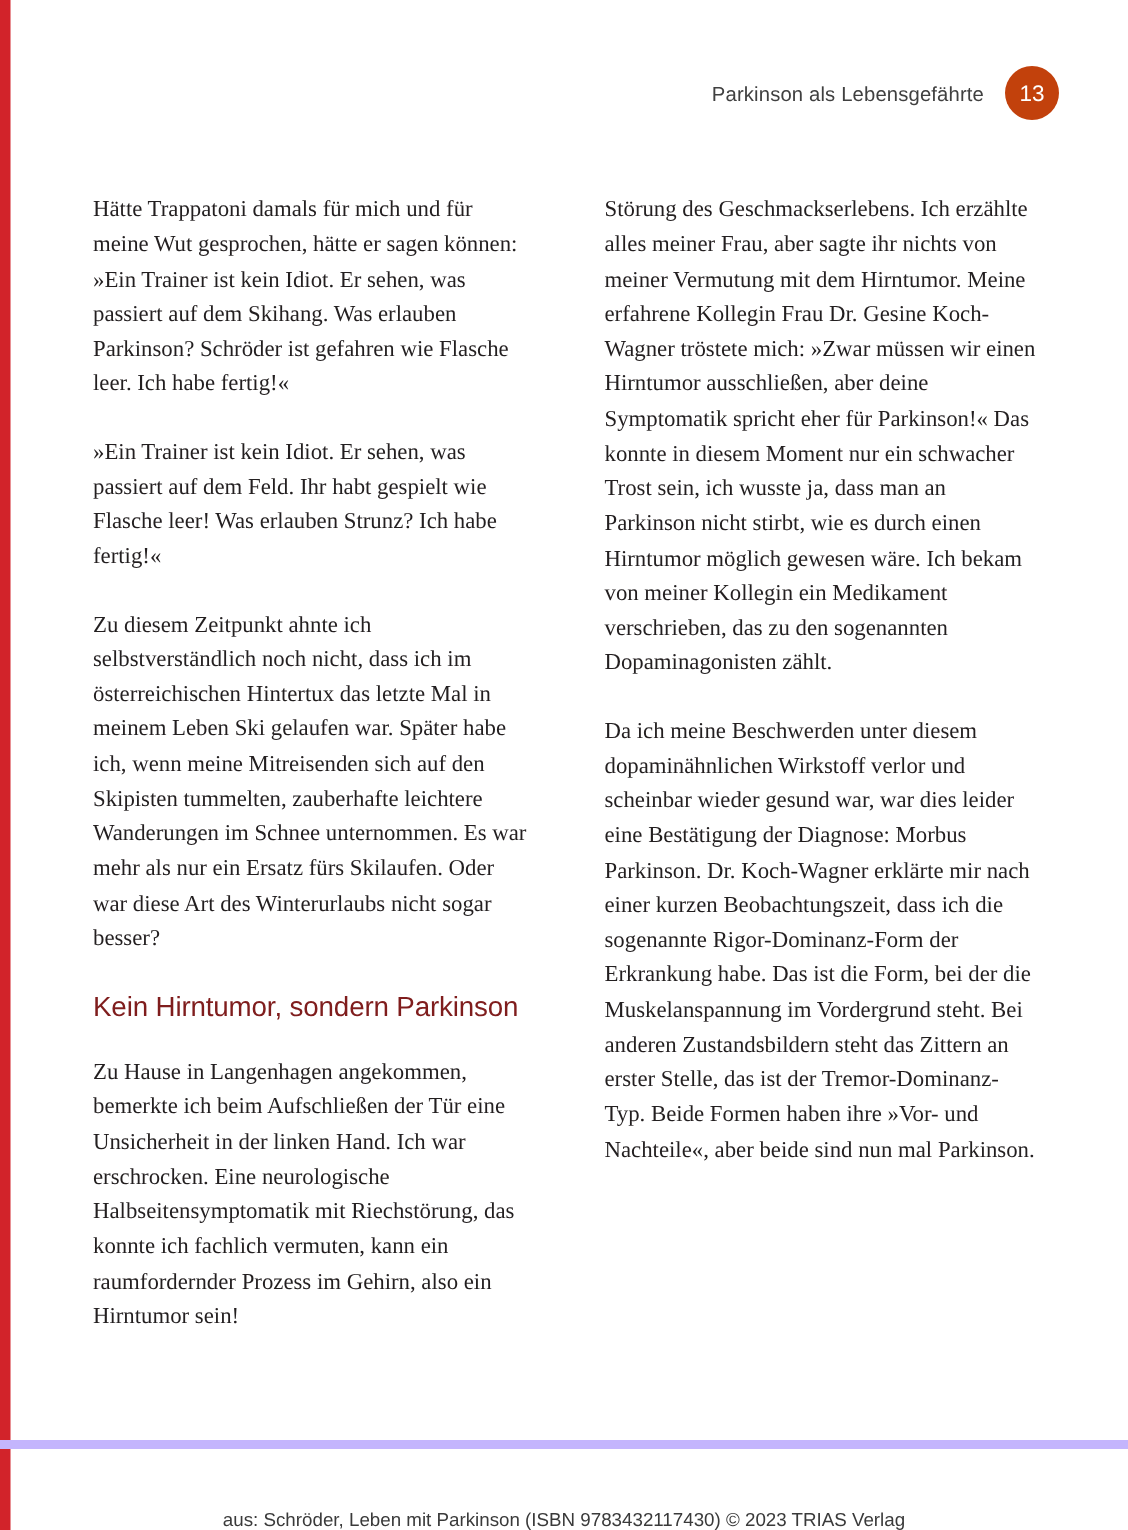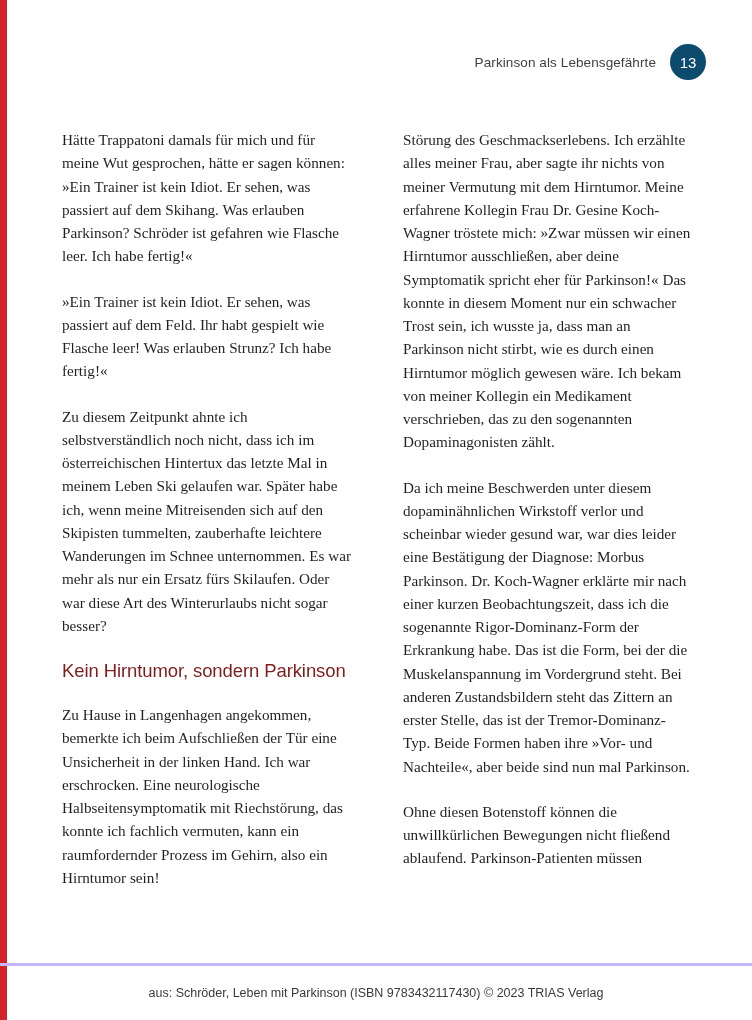--- a/index.html
+++ b/index.html
@@ -35,21 +35,21 @@
     font-family: "Liberation Sans", sans-serif;
     font-size: 13.5px;
     color: #404040;
     letter-spacing: 0.1px;
     white-space: nowrap;
   }
   .page-badge {
     width: 36px;
     height: 36px;
     border-radius: 50%;
-    background: #0c4a6e;
+    background: #c2410c;
     color: #ffffff;
     font-family: "Liberation Sans", sans-serif;
     font-size: 15px;
     display: flex;
     align-items: center;
     justify-content: center;
   }
 
   
   .left-rule {
@@ -97,23 +97,23 @@
     margin-top: 14px;
   }
 
   
   .footer {
     position: absolute;
     left: 0;
     bottom: 0;
     width: 752px;
     height: 54px;
-    border-top: 3px solid #c4b5fd;
+    border-top: 6px solid #c4b5fd;
     display: flex;
-    align-items: center;
+    align-items: flex-end;
     justify-content: center;
   }
   .footer-text {
     font-family: "Liberation Sans", sans-serif;
     font-size: 12.5px;
     color: #3a3a3a;
   }
 </style>
 </head>
 <body>
@@ -133,21 +133,20 @@
       <p class="para">Hätte Trappatoni damals für mich und für meine Wut gesprochen, hätte er sagen können: »Ein Trainer ist kein Idiot. Er sehen, was passiert auf dem Skihang. Was erlauben Parkinson? Schröder ist gefahren wie Flasche leer. Ich habe fertig!«</p>
       <p class="para">»Ein Trainer ist kein Idiot. Er sehen, was passiert auf dem Feld. Ihr habt gespielt wie Flasche leer! Was erlauben Strunz? Ich habe fertig!«</p>
       <p class="para">Zu diesem Zeitpunkt ahnte ich selbstverständlich noch nicht, dass ich im österreichischen Hintertux das letzte Mal in meinem Leben Ski gelaufen war. Später habe ich, wenn meine Mitreisenden sich auf den Skipisten tummelten, zauberhafte leichtere Wanderungen im Schnee unternommen. Es war mehr als nur ein Ersatz fürs Skilaufen. Oder war diese Art des Winterurlaubs nicht sogar besser?</p>
       <h2 class="subhead">Kein Hirntumor, sondern Parkinson</h2>
       <p class="para">Zu Hause in Langenhagen angekommen, bemerkte ich beim Aufschließen der Tür eine Unsicherheit in der linken Hand. Ich war erschrocken. Eine neurologische Halbseitensymptomatik mit Riechstörung, das konnte ich fachlich vermuten, kann ein raumfordernder Prozess im Gehirn, also ein Hirntumor sein!</p>
     </div>
 
     <div class="col">
       <p class="para">Störung des Geschmackserlebens. Ich erzählte alles meiner Frau, aber sagte ihr nichts von meiner Vermutung mit dem Hirntumor. Meine erfahrene Kollegin Frau Dr. Gesine Koch-Wagner tröstete mich: »Zwar müssen wir einen Hirntumor ausschließen, aber deine Symptomatik spricht eher für Parkinson!« Das konnte in diesem Moment nur ein schwacher Trost sein, ich wusste ja, dass man an Parkinson nicht stirbt, wie es durch einen Hirntumor möglich gewesen wäre. Ich bekam von meiner Kollegin ein Medikament verschrieben, das zu den sogenannten Dopaminagonisten zählt.</p>
       <p class="para">Da ich meine Beschwerden unter diesem dopaminähnlichen Wirkstoff verlor und scheinbar wieder gesund war, war dies leider eine Bestätigung der Diagnose: Morbus Parkinson. Dr. Koch-Wagner erklärte mir nach einer kurzen Beobachtungszeit, dass ich die sogenannte Rigor-Dominanz-Form der Erkrankung habe. Das ist die Form, bei der die Muskelanspannung im Vordergrund steht. Bei anderen Zustandsbildern steht das Zittern an erster Stelle, das ist der Tremor-Dominanz-Typ. Beide Formen haben ihre »Vor- und Nachteile«, aber beide sind nun mal Parkinson.</p>
-      <p class="para">Ohne diesen Botenstoff können die unwillkürlichen Bewegungen nicht fließend ablaufend. Parkinson-Patienten müssen</p>
     </div>
 
   </div>
 
   <div class="footer">
     <span class="footer-text">aus: Schröder, Leben mit Parkinson (ISBN 9783432117430) © 2023 TRIAS Verlag</span>
   </div>
 
 </div>
 

